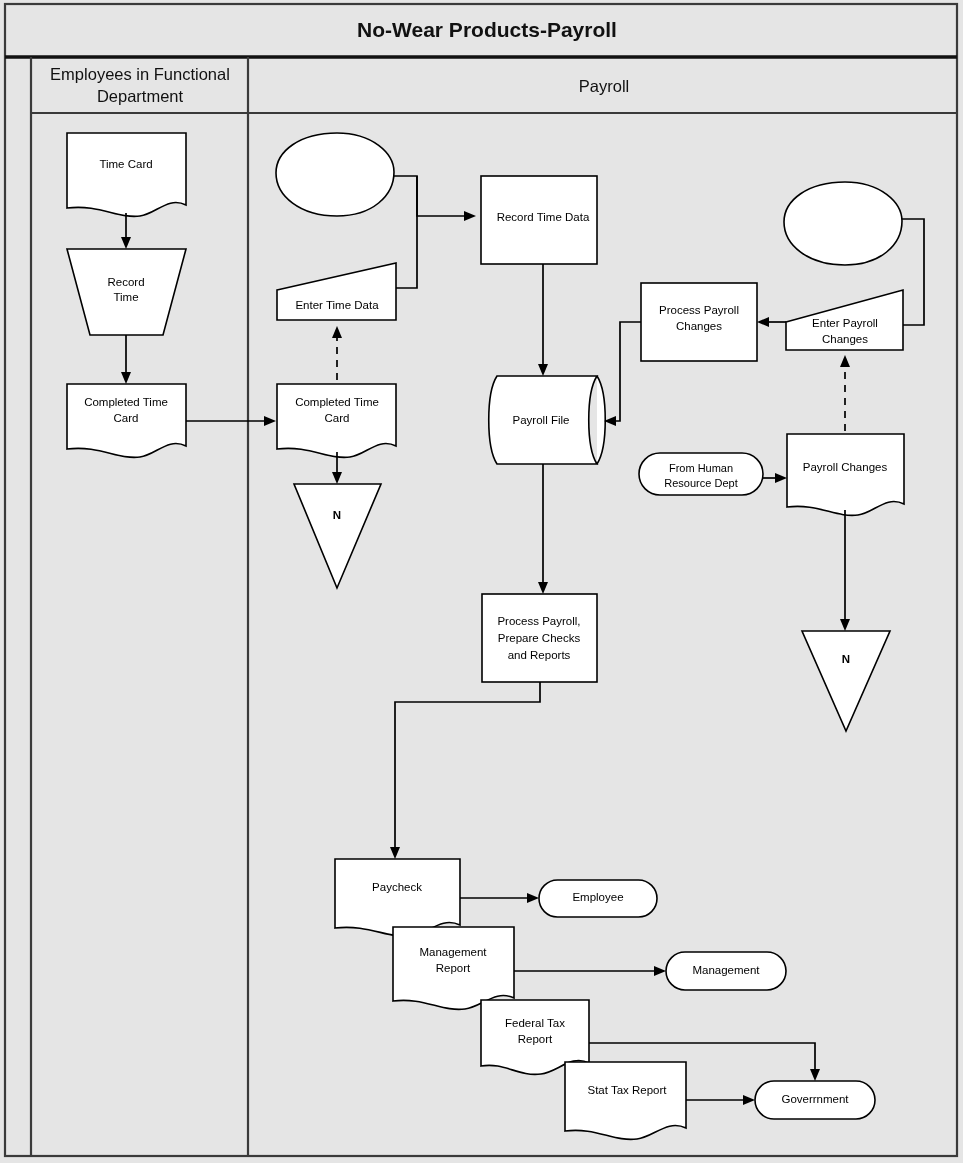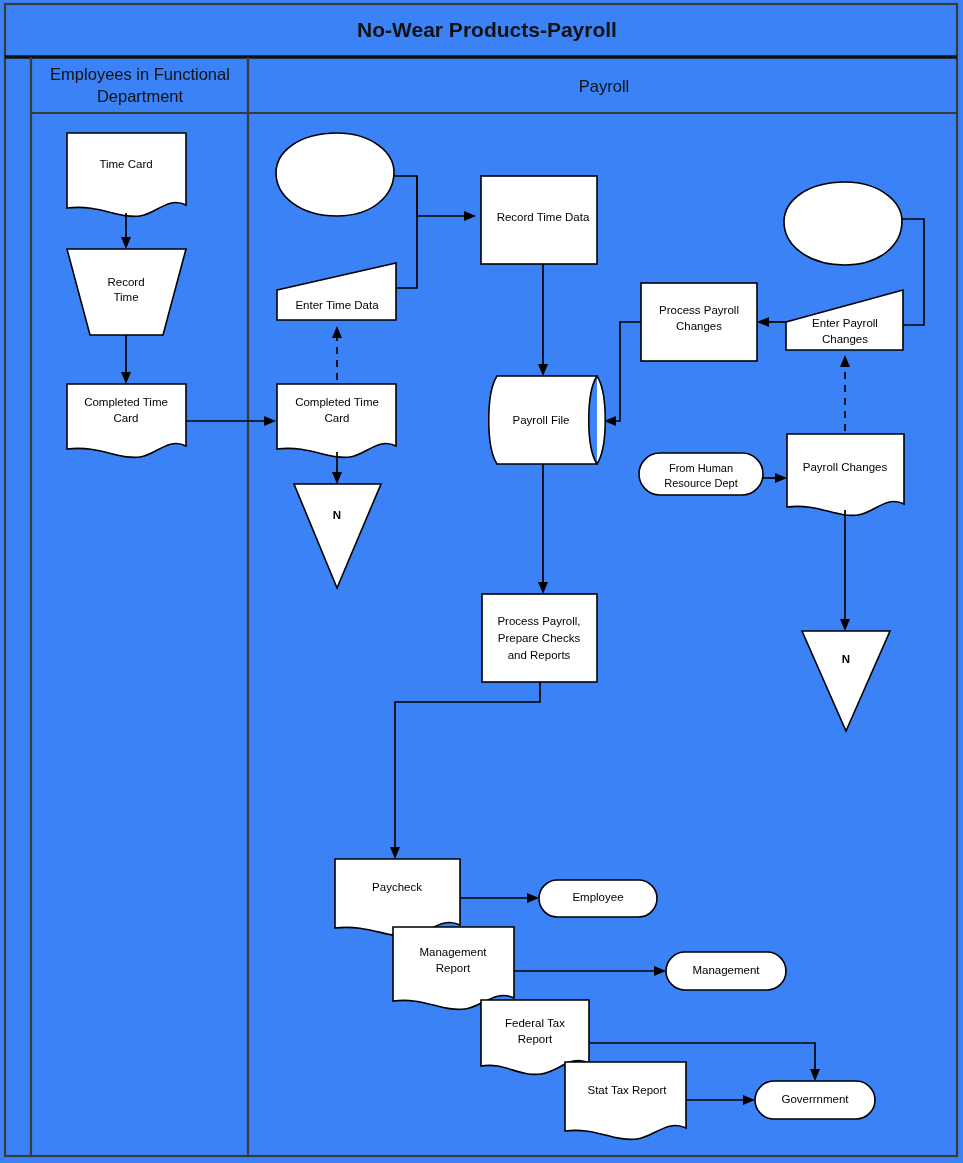--- a/index.html
+++ b/index.html
@@ -1,17 +1,17 @@
 <!DOCTYPE html>
 <html><head>
 <meta charset="utf-8">
 <style>
   html,body{margin:0;padding:0;background:#ffffff;}
   body{font-family:"Liberation Sans",sans-serif;}
-  #page{position:relative;width:963px;height:1163px;background:#3b82f6;overflow:hidden;}
+  #page{position:relative;width:963px;height:1163px;background:#e5e5e5;overflow:hidden;}
   svg{display:block;}
   .shape{fill:#ffffff;stroke:#000000;stroke-width:1.6;}
   .frame{fill:none;stroke:#3a3a3a;stroke-width:2.2;}
   .frame-thick{fill:none;stroke:#111111;stroke-width:3.4;}
   .divider{fill:none;stroke:#3a3a3a;stroke-width:2.2;}
   .conn{fill:none;stroke:#000000;stroke-width:1.7;}
   .conn-dash{fill:none;stroke:#000000;stroke-width:1.7;stroke-dasharray:7 6;}
   .arrowhead{fill:#000000;stroke:none;}
   .lbl{font-family:"Liberation Sans",sans-serif;font-size:11.5px;fill:#000;text-anchor:middle;dominant-baseline:middle;}
   .lbl-sm{font-family:"Liberation Sans",sans-serif;font-size:11px;fill:#000;text-anchor:middle;dominant-baseline:middle;}

